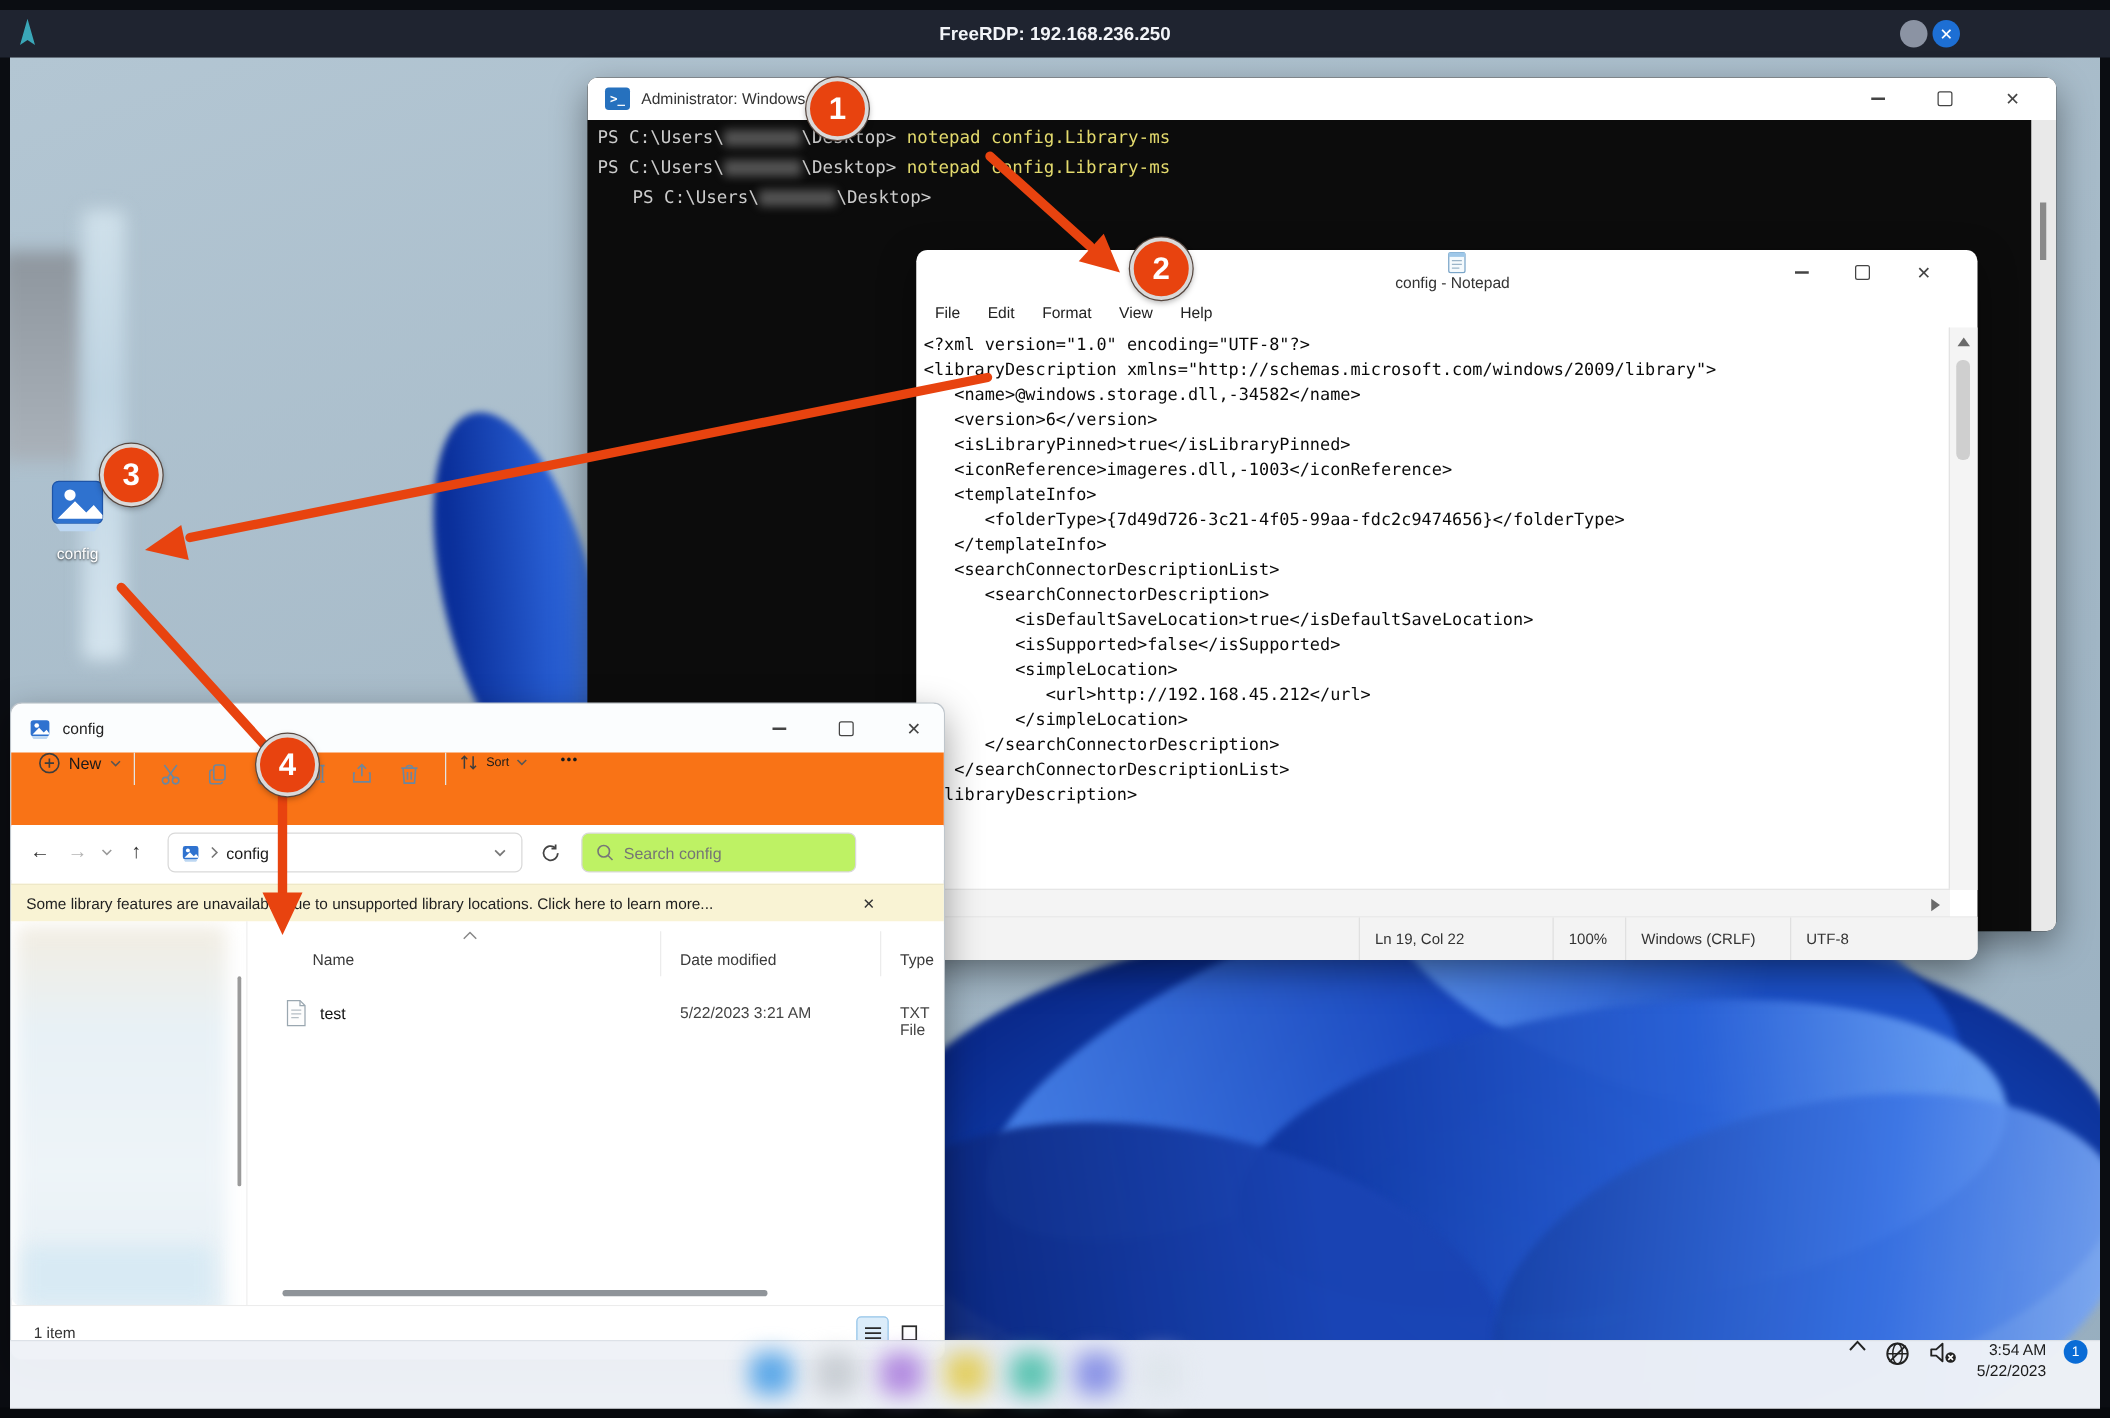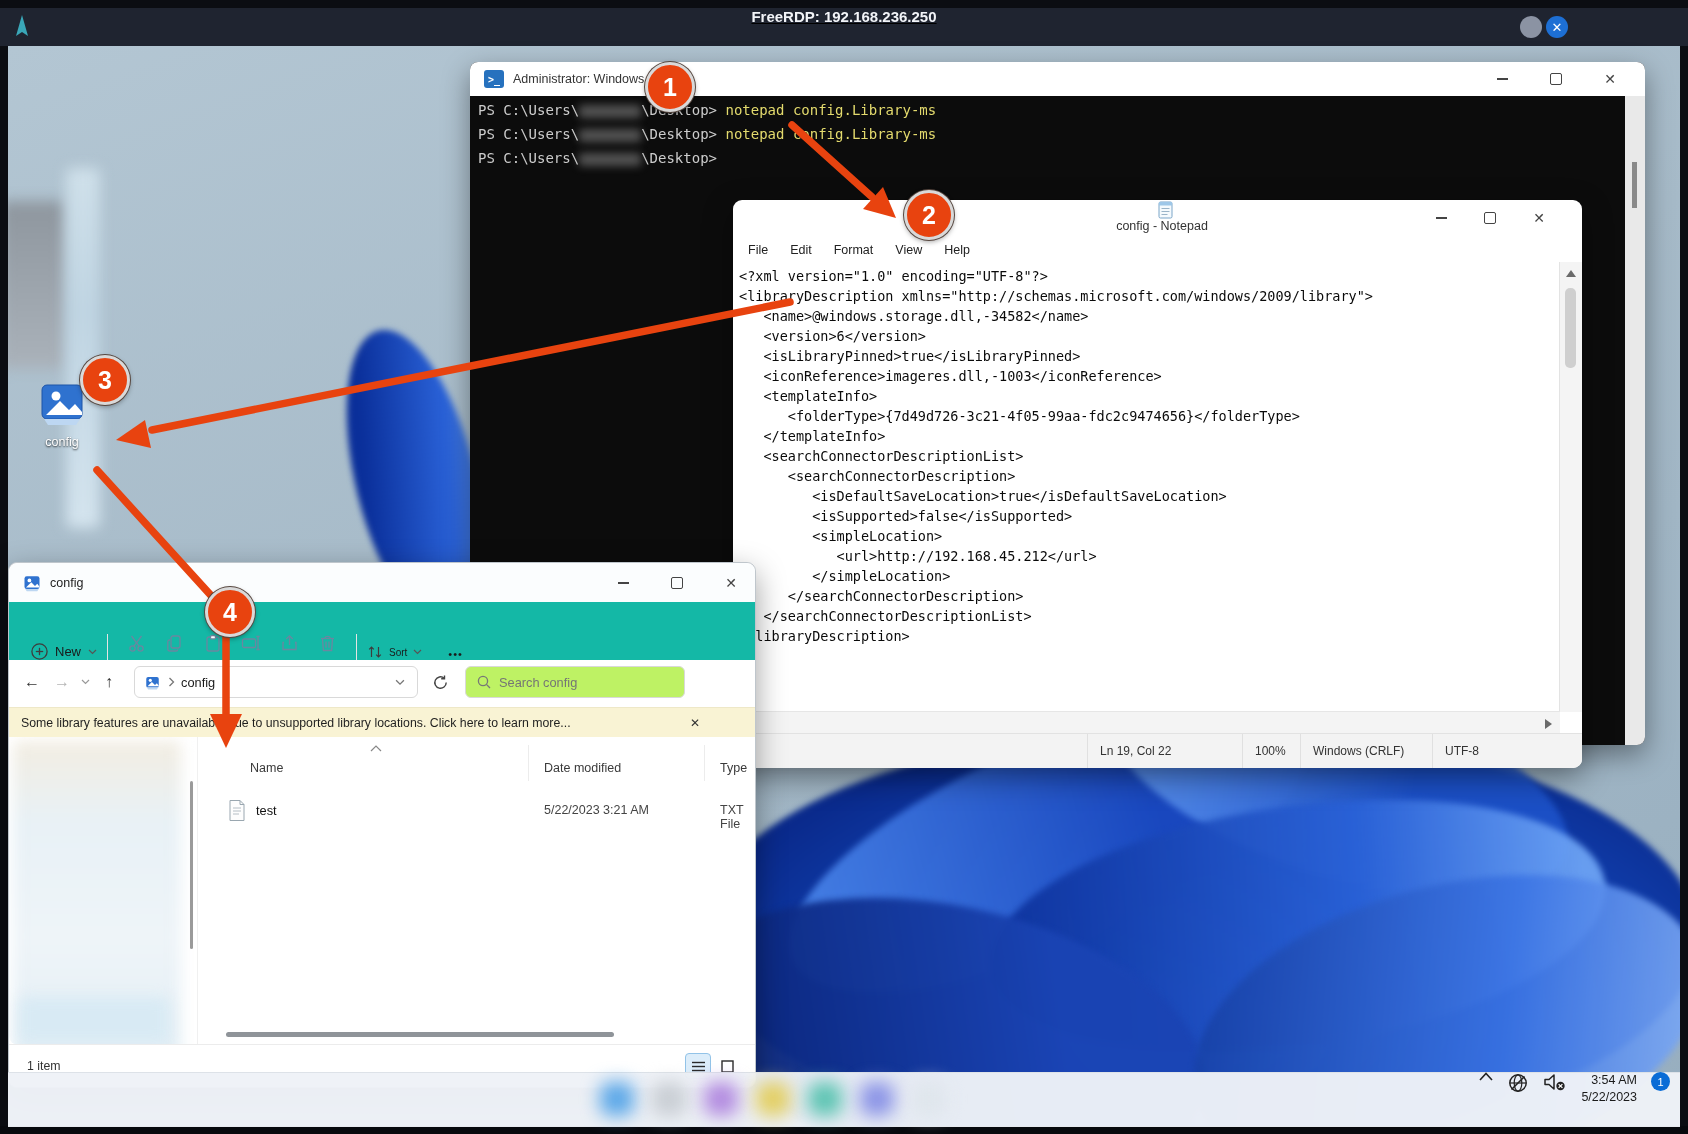--- a/index.html
+++ b/index.html
@@ -1,20 +1,20 @@
 <!DOCTYPE html>
 <html><head>
 <meta charset="utf-8">
 <style>
   html,body{margin:0;padding:0;background:#07090d;}
   #stage{position:relative;width:1688px;height:1134px;overflow:hidden;background:#0b0d12;
          font-family:"Liberation Sans",sans-serif;}
   .abs{position:absolute;}
   
-  #rdp-bar{left:0;top:8px;width:1688px;height:38px;background:#1f2430;display:flex;align-items:flex-start;text-decoration:underline;}
+  #rdp-bar{left:0;top:8px;width:1688px;height:38px;background:#1f2430;display:flex;align-items:center;}
   #rdp-title{width:100%;text-align:center;color:#f2f4f8;font-size:15px;font-weight:bold;}
   #rdp-icon{left:12px;top:14px;width:20px;height:26px;}
   .rdp-btn{top:16px;width:22px;height:22px;border-radius:50%;}
   
   #desktop{left:8px;top:46px;width:1672px;height:1080px;overflow:hidden;
            background:linear-gradient(160deg,#b3c6d3 0%,#a6bac8 45%,#97aebf 100%);}
   .petal{position:absolute;border-radius:50%;filter:blur(3px);}
   .censor{position:absolute;filter:blur(7px);border-radius:6px;}
   
   #cfg-icon{left:22px;top:379px;width:80px;height:100px;text-align:center;}
@@ -55,21 +55,21 @@
   #np-hscroll{position:absolute;left:0;right:22px;bottom:34px;height:22px;background:#f4f4f4;border-top:1px solid #e6e6e6;}
   .tri{width:0;height:0;position:absolute;}
   #np-status{position:absolute;left:0;right:0;bottom:0;height:34px;background:#f3f3f3;border-top:1px solid #e2e2e2;
              display:flex;align-items:center;font-size:12px;color:#333;border-radius:0 0 9px 9px;}
   .np-cell{height:100%;display:flex;align-items:center;padding-left:12px;border-left:1px solid #e0e0e0;box-sizing:border-box;}
   
   #ex-win{left:8px;top:562px;width:748px;height:526px;border-radius:9px;border:1px solid #bfc6cc;box-sizing:border-box;}
   #ex-titlebar{position:absolute;left:0;top:0;right:0;height:39px;display:flex;align-items:center;background:#fbfdfe;border-radius:9px 9px 0 0;}
   #ex-title{margin-left:9px;font-size:12.5px;color:#222;}
   #ex-toolbar{position:absolute;left:0;top:39px;right:0;height:58px;border-bottom:1px solid #ec4899;
-              display:flex;align-items:flex-end;background:#14b8a6;}
+              display:flex;align-items:flex-start;background:#f97316;}
   .tb-sep{width:1px;height:26px;background:#e4e4e4;margin:0 10px;}
   .tb-ico{width:38px;height:34px;display:flex;align-items:center;justify-content:center;}
   #ex-addr-row{position:absolute;left:0;top:97px;right:0;height:44px;display:flex;align-items:center;background:#fff;}
   .nav-a{font-size:16px;color:#333;width:30px;text-align:center;}
   .nav-dim{color:#b5b5b5;}
   #addr-box{width:282px;height:30px;border:1px solid #d9d9d9;border-radius:6px;display:flex;align-items:center;background:#fff;}
   #search-box{width:218px;height:30px;border:1px solid #d9d9d9;border-radius:6px;display:flex;align-items:center;margin-left:16px;background:#bef264;}
   #ex-warn{position:absolute;left:0;top:144px;right:0;height:30px;background:#f9f3d4;border-top:1px solid #eee8c8;
            border-bottom:1px solid #e7e1c2;display:flex;align-items:center;font-size:12.3px;color:#1f1f1f;}
   #ex-nav{position:absolute;left:0;top:174px;width:188px;bottom:42px;background:#fff;overflow:hidden;border-radius:0 0 0 9px;}
@@ -146,21 +146,21 @@
       </div>
     <div class="wctrl" style="left:1066px;top:4px;">
         <span class="ctrl-max"></span>
       </div>
     <div class="wctrl" style="left:1120px;top:4px;">
         <span class="ctrl-x">✕</span>
       </div>
     <div id="ps-body">
       <div class="ps-line" style="top:6px;"><span>PS C:\Users\</span><span class="ps-blur"></span><span>\Desktop&gt; </span><span class="ps-cmd">notepad config.Library-ms</span></div>
       <div class="ps-line" style="top:30px;"><span>PS C:\Users\</span><span class="ps-blur"></span><span>\Desktop&gt; </span><span class="ps-cmd">notepad config.Library-ms</span></div>
-      <div class="ps-line" style="top:54px;"><span>PS C:\Users\</span><span class="ps-blur"></span><span>\Desktop&gt;</span></div>
+      <div class="ps-line" style="top:54px;margin-left:28px;"><span>PS C:\Users\</span><span class="ps-blur"></span><span>\Desktop&gt;</span></div>
     </div>
     <div id="ps-scroll">
         <div id="ps-thumb"></div>
       </div>
   </div>
 
   <div id="np-win" class="win">
     <div id="np-titlebar">
       <svg style="margin-left:15px;" width="17" height="19" viewBox="0 0 17 19">
         <rect x="2" y="2" width="13" height="16" rx="1.5" fill="#f5fafd" stroke="#7aa5c8" stroke-width="1"></rect>

